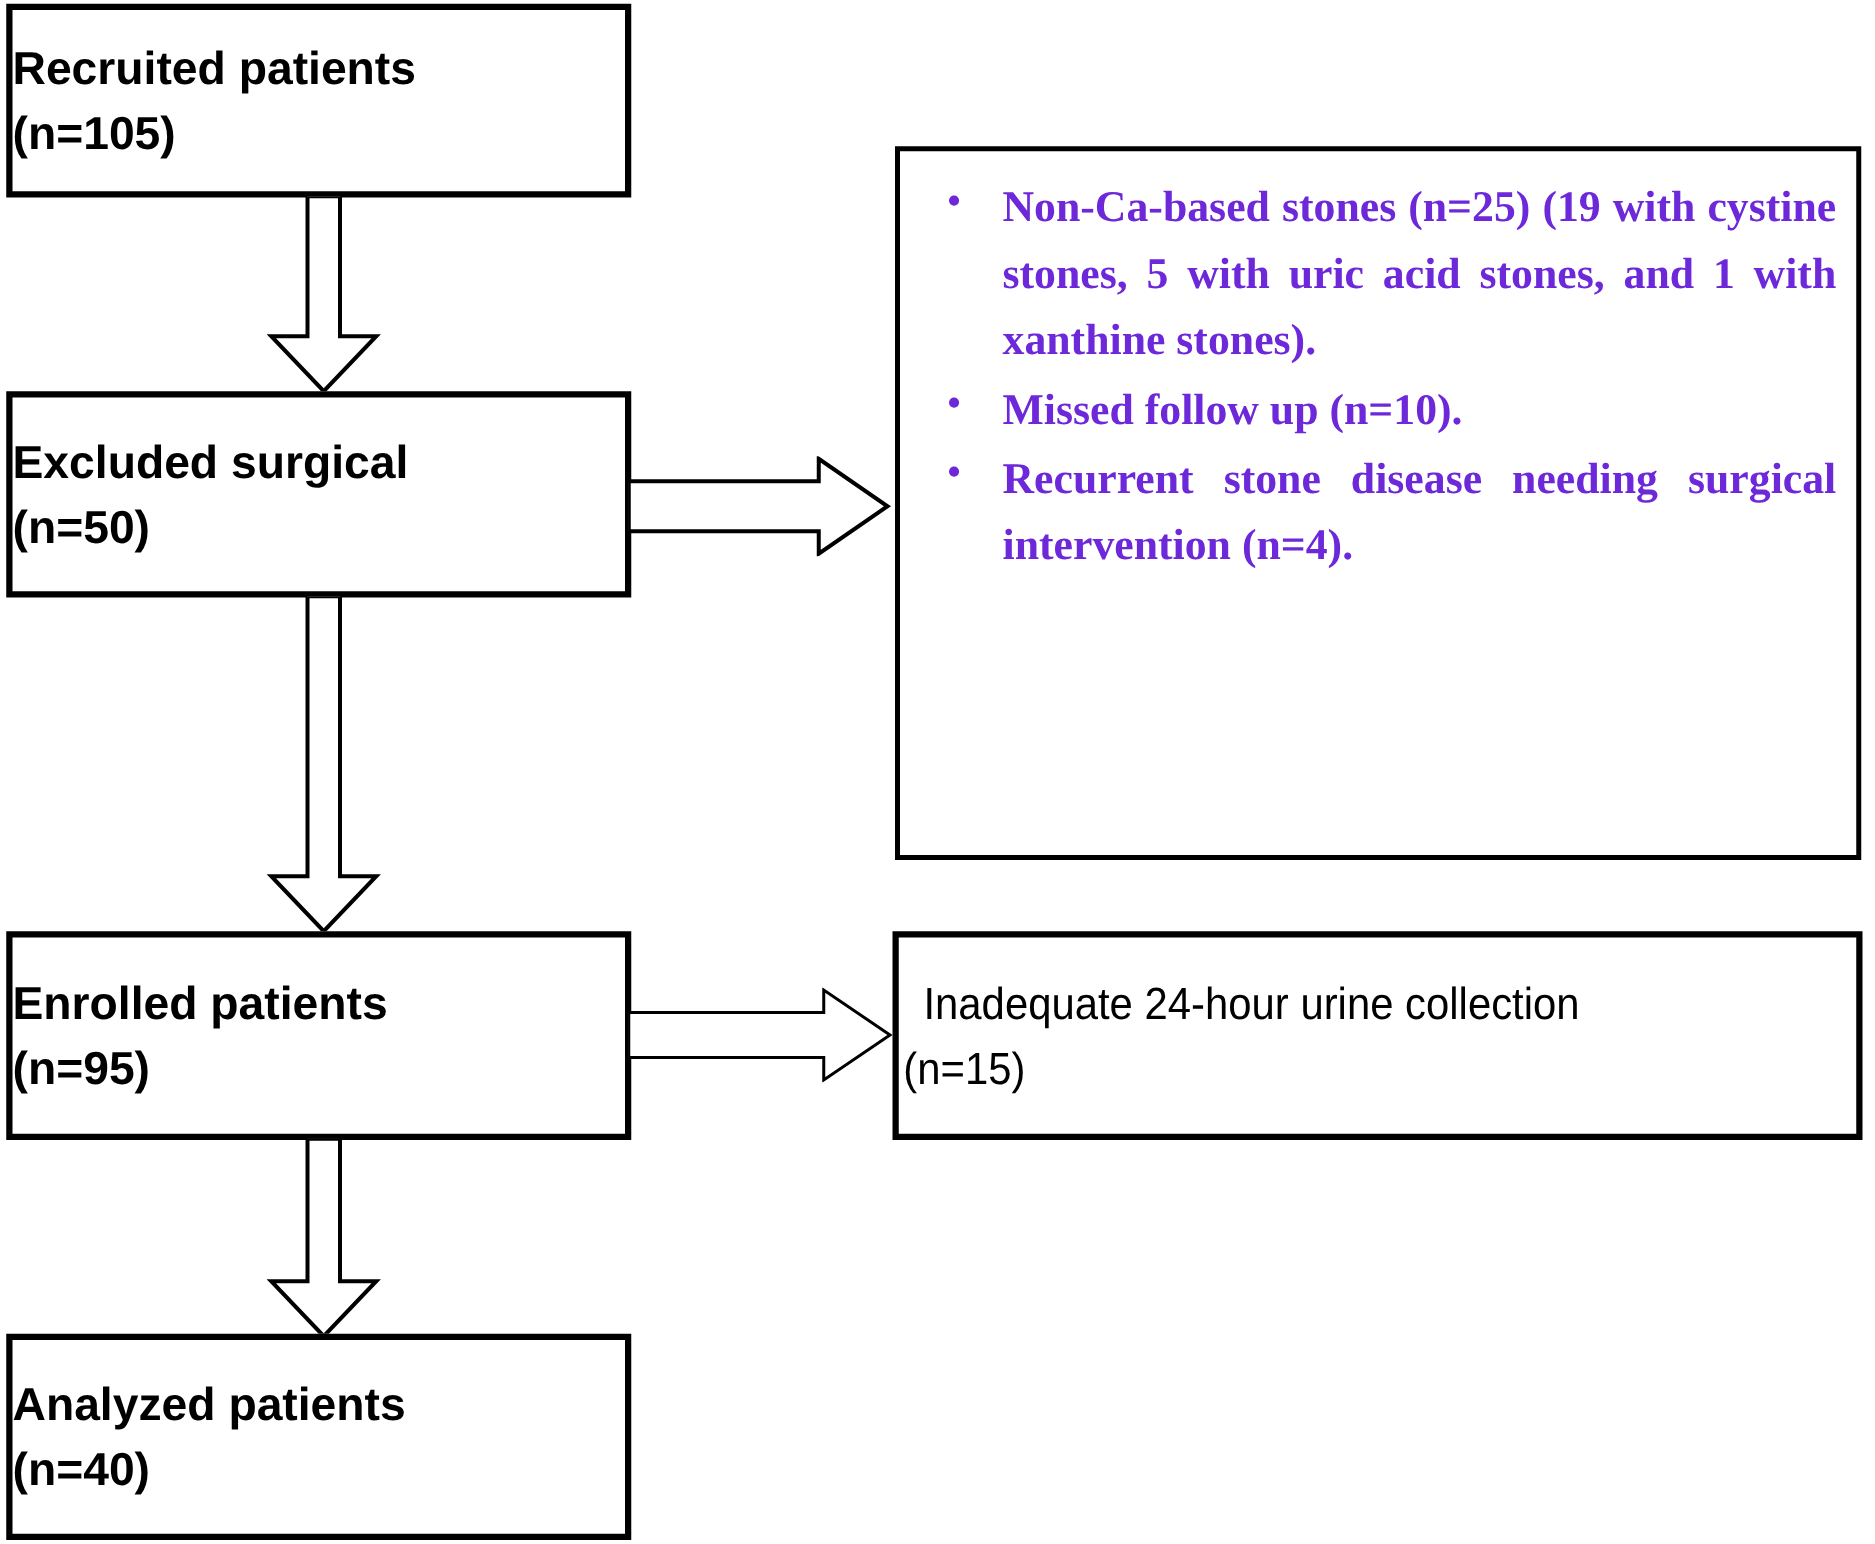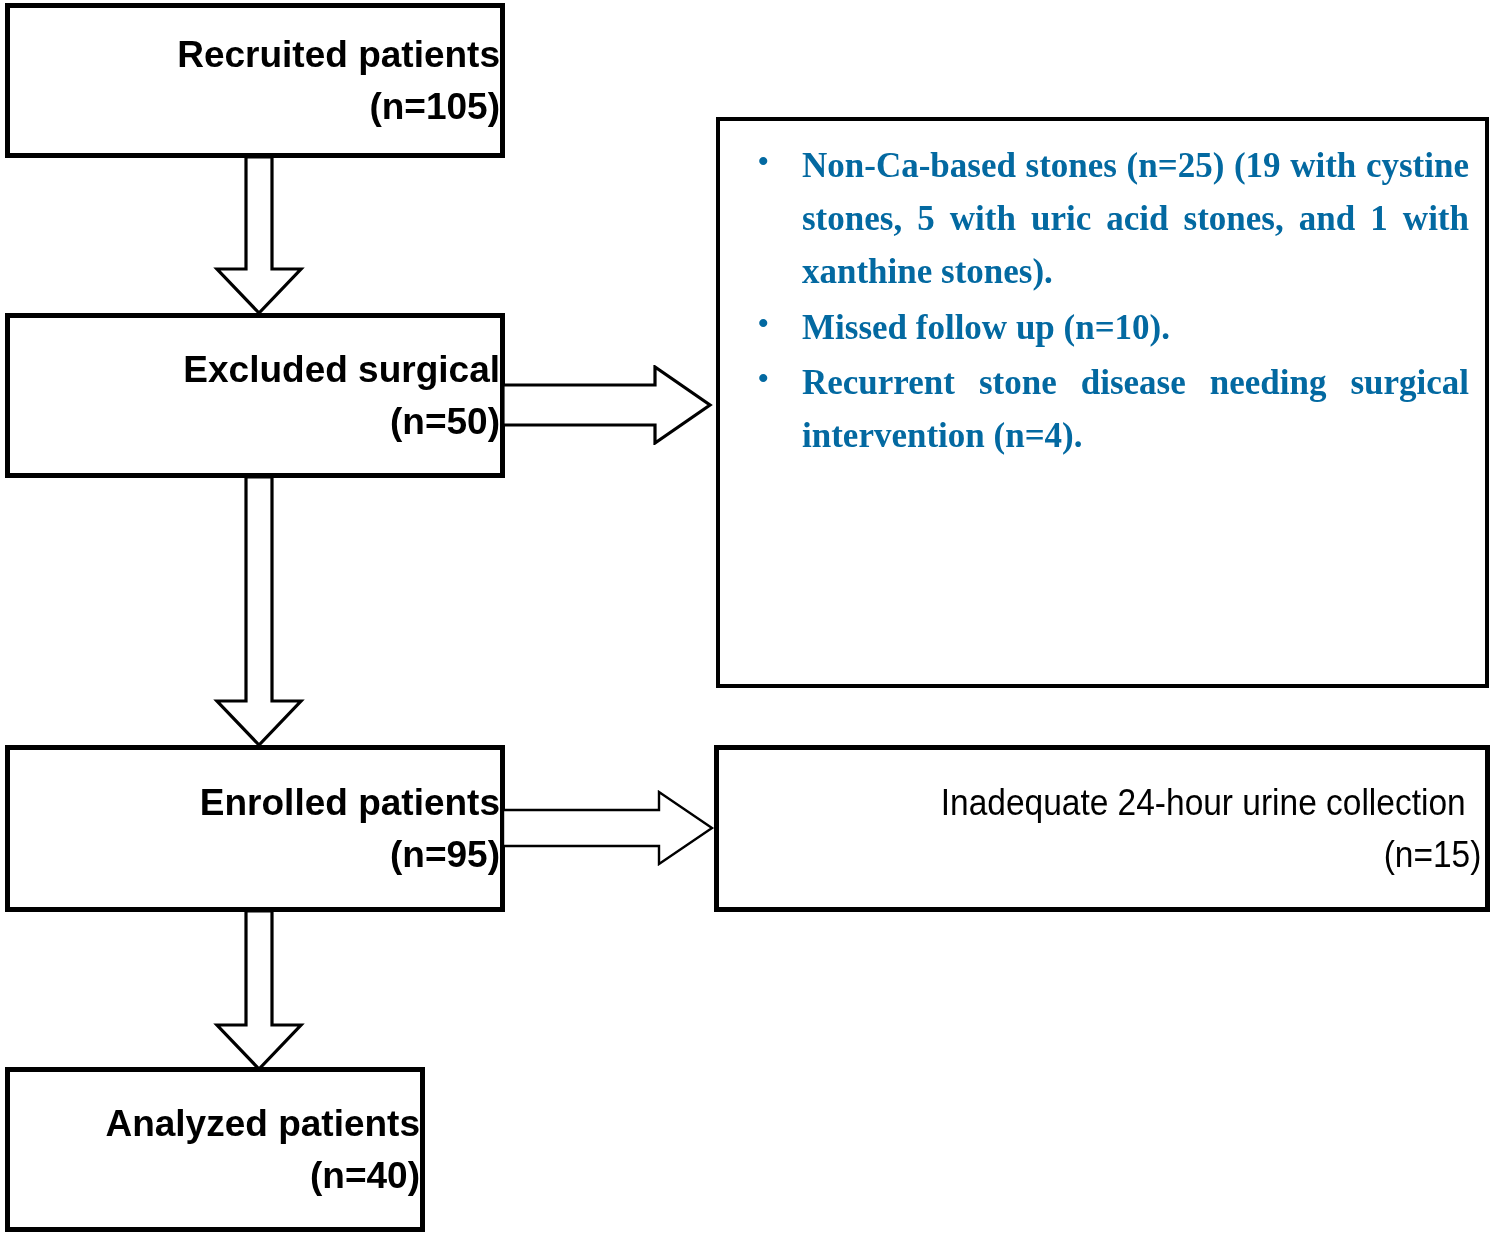--- a/index.html
+++ b/index.html
@@ -20,21 +20,21 @@
   }
 
   
   .box {
     position: absolute;
     box-sizing: border-box;
     border: 5px solid #000000;
     background: #ffffff;
     display: flex;
     flex-direction: column;
-    align-items: flex-end;
+    align-items: flex-start;
     justify-content: center;
     text-align: center;
     color: #000000;
   }
   .box .line {
     display: block;
     white-space: nowrap;
   }
 
   
@@ -71,21 +71,21 @@
     list-style: none;
     margin: 0;
     padding: 0;
   }
   .bullet-item {
     position: relative;
     font-family: "Liberation Serif", serif;
     font-weight: bold;
     font-size: 35px;
     line-height: 1.52;
-    color: #0369a1;
+    color: #6d28d9;
     text-align: justify;
     text-align-last: left;
     padding-left: 64px;
     margin-bottom: 2px;
     hyphens: none;
   }
   .bullet-item::before {
     content: "\2022";
     position: absolute;
     left: 20px;
@@ -169,18 +169,18 @@
     <span class="line">Inadequate 24-hour urine collection</span>
     <span class="line">(n=15)</span>
   </div>
 
   <div class="arrow" style="left:213px; top:911px; width:92px; height:160px;">
     <svg viewBox="0 0 92 160" preserveAspectRatio="none">
       <polygon points="33,0 59,0 59,114 88,114 46,158 4,114 33,114"></polygon>
     </svg>
   </div>
 
-  <div class="box flow-box" style="left:5px; top:1067px; width:420px; height:165px;">
+  <div class="box flow-box" style="left:5px; top:1067px; width:500px; height:165px;">
     <span class="line">Analyzed patients</span>
     <span class="line">(n=40)</span>
   </div>
 
 </div>
 
 </body></html>

